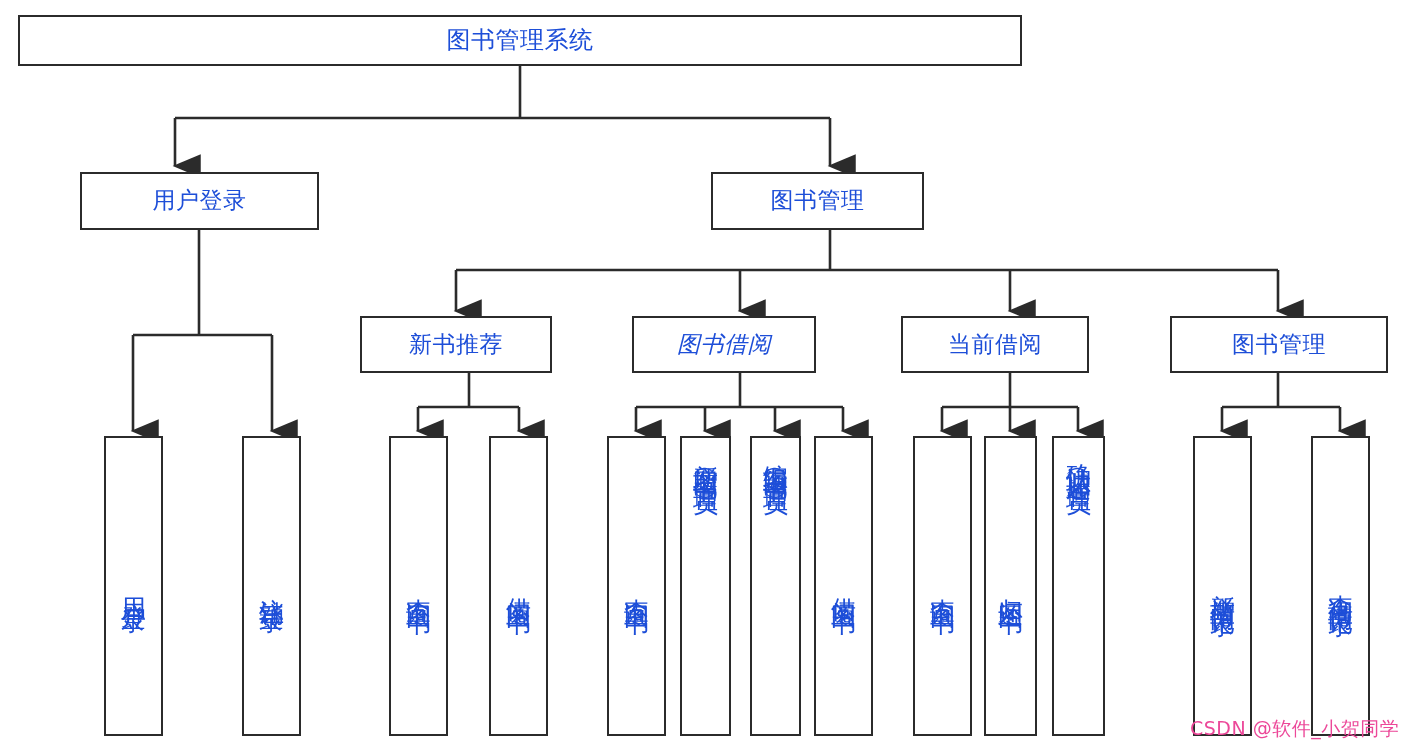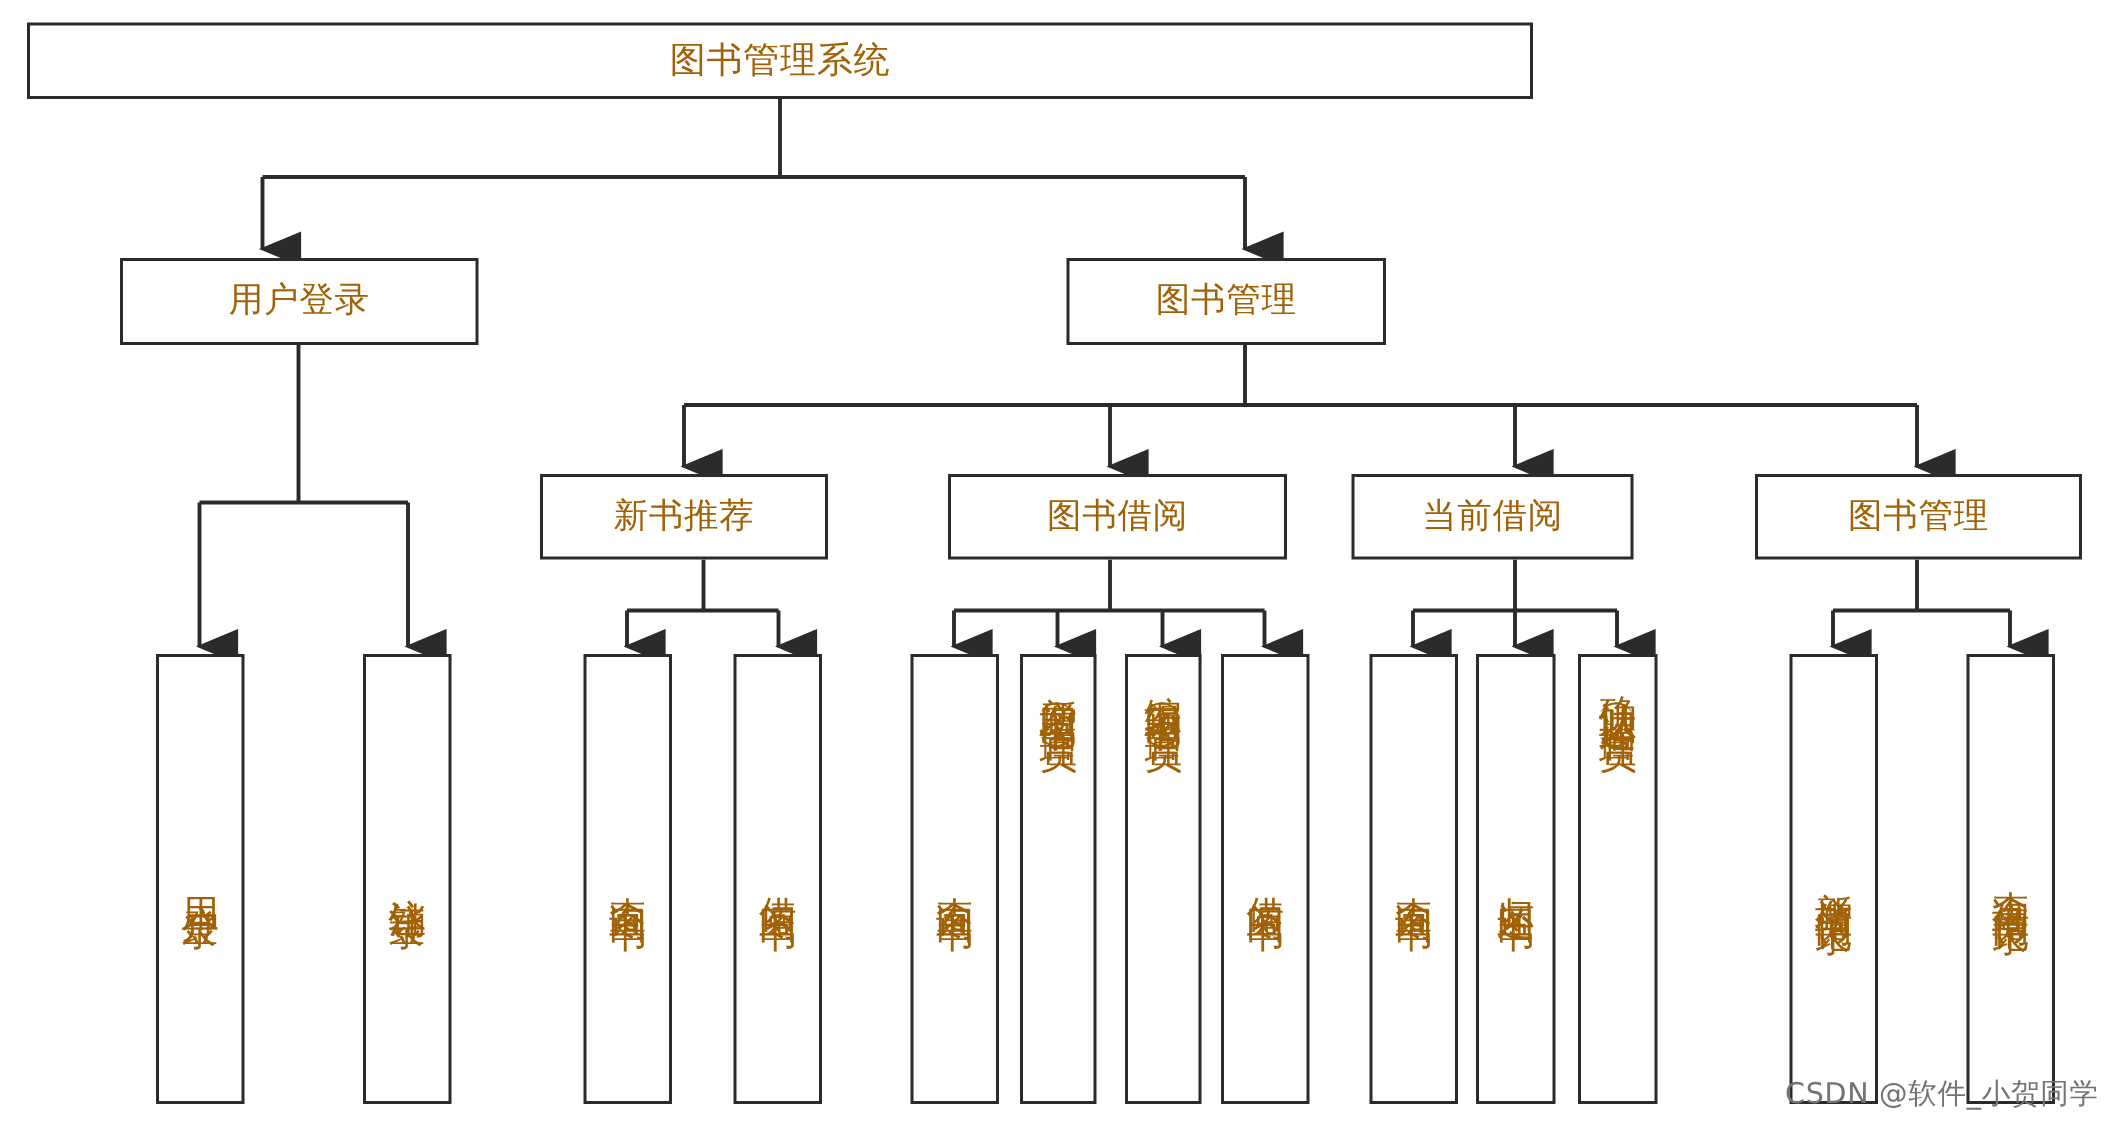--- a/index.html
+++ b/index.html
@@ -29,21 +29,21 @@
     border:2.4px solid #2b2b2b;
     display:flex;
     align-items:center;
     justify-content:center;
     text-align:center;
   }
   .node .label{
     display:block;
     line-height:1.18;
     letter-spacing:0.5px;
-    color:#a16207;
+    color:#1d4ed8;
   }
   
   .node.h .label{
     font-size:23px;
   }
   .node.root .label{
     font-size:24px;
   }
   
   .node.v{
@@ -57,21 +57,21 @@
     line-height:1.0;
     letter-spacing:4px;
     white-space:nowrap;
   }
   .node.v.top .label{
     align-self:flex-start;
   }
   .watermark{
     position:absolute;
     font-size:19px;
-    color:#737373;
+    color:#ec4899;
     white-space:nowrap;
     letter-spacing:0.5px;
     user-select:none;
   }
 </style>
 </head>
 <body>
 
 <div id="canvas">
 
@@ -132,21 +132,21 @@
   <div class="node h" style="left:80px; top:172px; width:239px; height:58px;">
     <span class="label">用户登录</span>
   </div>
   <div class="node h" style="left:711px; top:172px; width:213px; height:58px;align-items:center;">
     <span class="label">图书管理</span>
   </div>
 
   <div class="node h" style="left:360px; top:316px; width:192px; height:57px;">
     <span class="label">新书推荐</span>
   </div>
-  <div class="node h" style="left:632px; top:316px; width:226px; height:57px;">
+  <div class="node h" style="left:632px; top:316px; width:184px; height:57px;font-style:italic;">
     <span class="label">图书借阅</span>
   </div>
   <div class="node h" style="left:901px; top:316px; width:188px; height:57px;">
     <span class="label">当前借阅</span>
   </div>
   <div class="node h" style="left:1170px; top:316px; width:218px; height:57px;">
     <span class="label">图书管理</span>
   </div>
 
   <div class="node v" style="left:104px; top:436px; width:59px; height:300px;">

